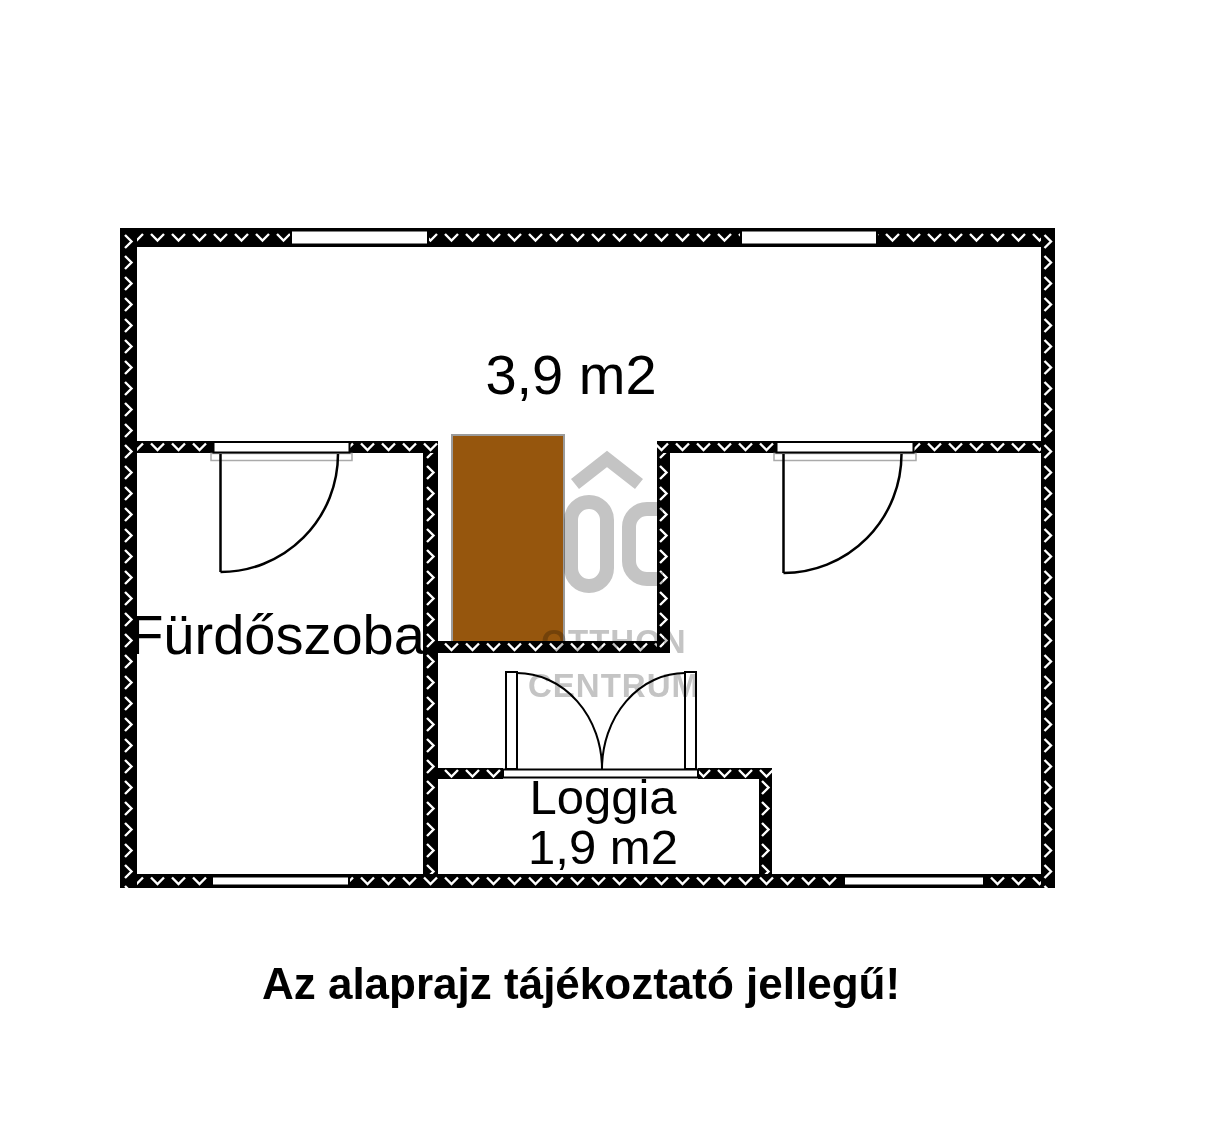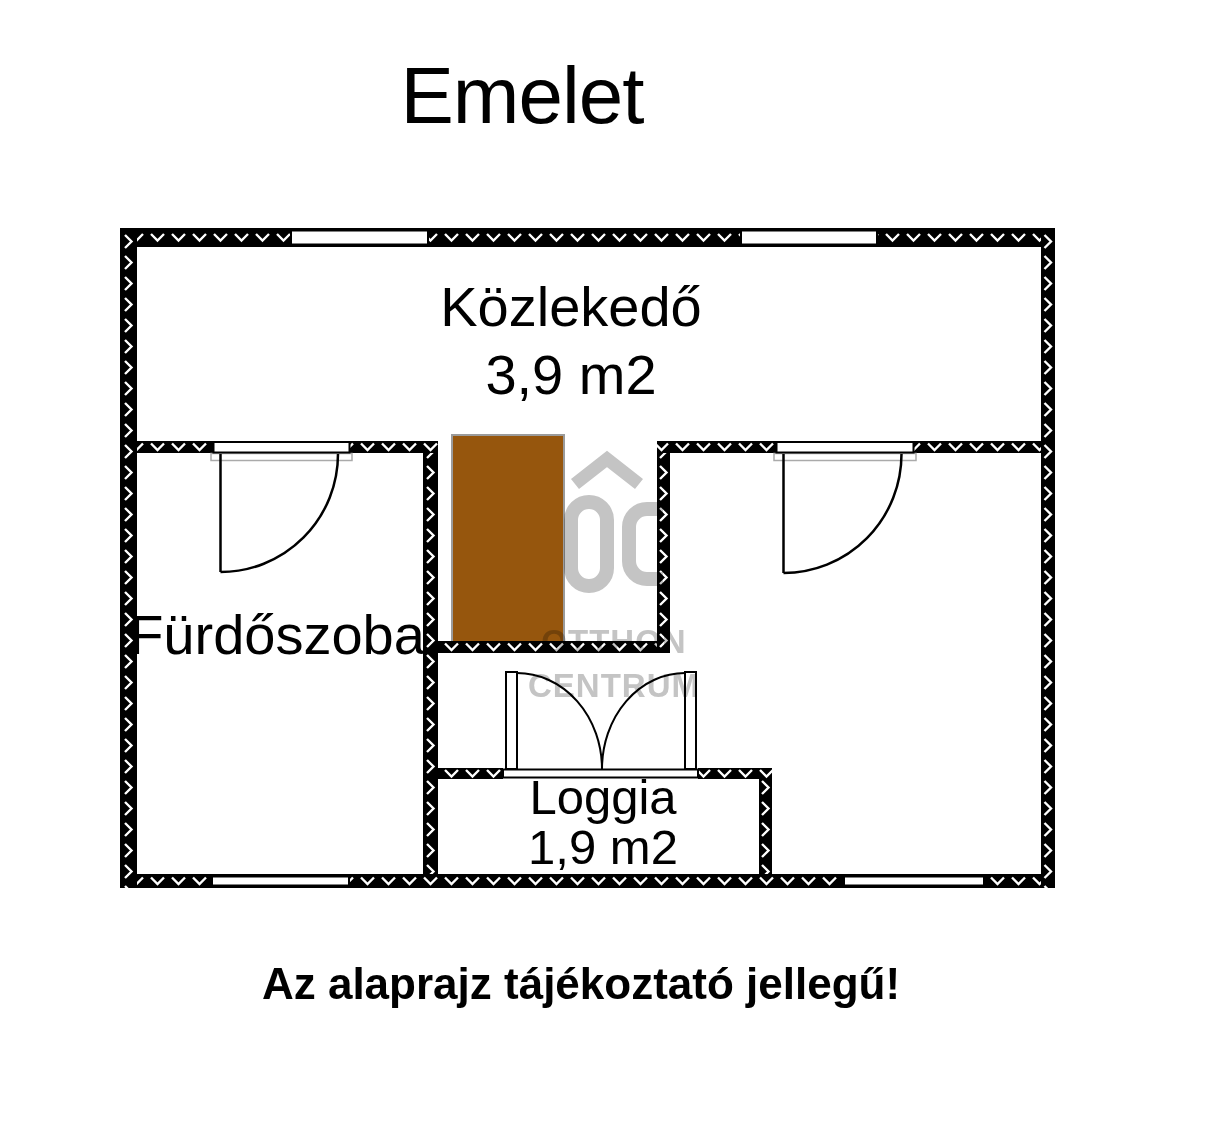--- a/index.html
+++ b/index.html
@@ -119,23 +119,21 @@
     <g>
       <rect x="503" y="769.5" width="195" height="8" fill="#fff" stroke="#000" stroke-width="2"></rect>
       <rect x="506" y="672" width="11" height="97" fill="#fff" stroke="#000" stroke-width="2"></rect>
       <rect x="685" y="672" width="11" height="97" fill="#fff" stroke="#000" stroke-width="2"></rect>
       <path d="M517 673 A85 96 0 0 1 602 769" fill="none" stroke="#000" stroke-width="2"></path>
       <path d="M685 673 A83 96 0 0 0 602 769" fill="none" stroke="#000" stroke-width="2"></path>
     </g>
   </svg>
 
   <div class="labels">
-    <div class="lbl title" style="left:522px;top:56px;">Emelet</div>
 
-    <div class="lbl room" style="left:571px;top:279px;">Közlekedő</div>
     <div class="lbl room" style="left:571px;top:347px;">3,9 m2</div>
 
     <div class="lbl room" style="left:277px;top:607px;">Fürdőszoba</div>
 
 
     <div class="lbl room-sm" style="left:603px;top:773px;">Loggia</div>
     <div class="lbl room-sm" style="left:603px;top:823px;">1,9 m2</div>
 
     <div class="lbl caption" style="left:573px;top:962px;margin-left:8px;">Az alaprajz tájékoztató jellegű!</div>
   </div>

